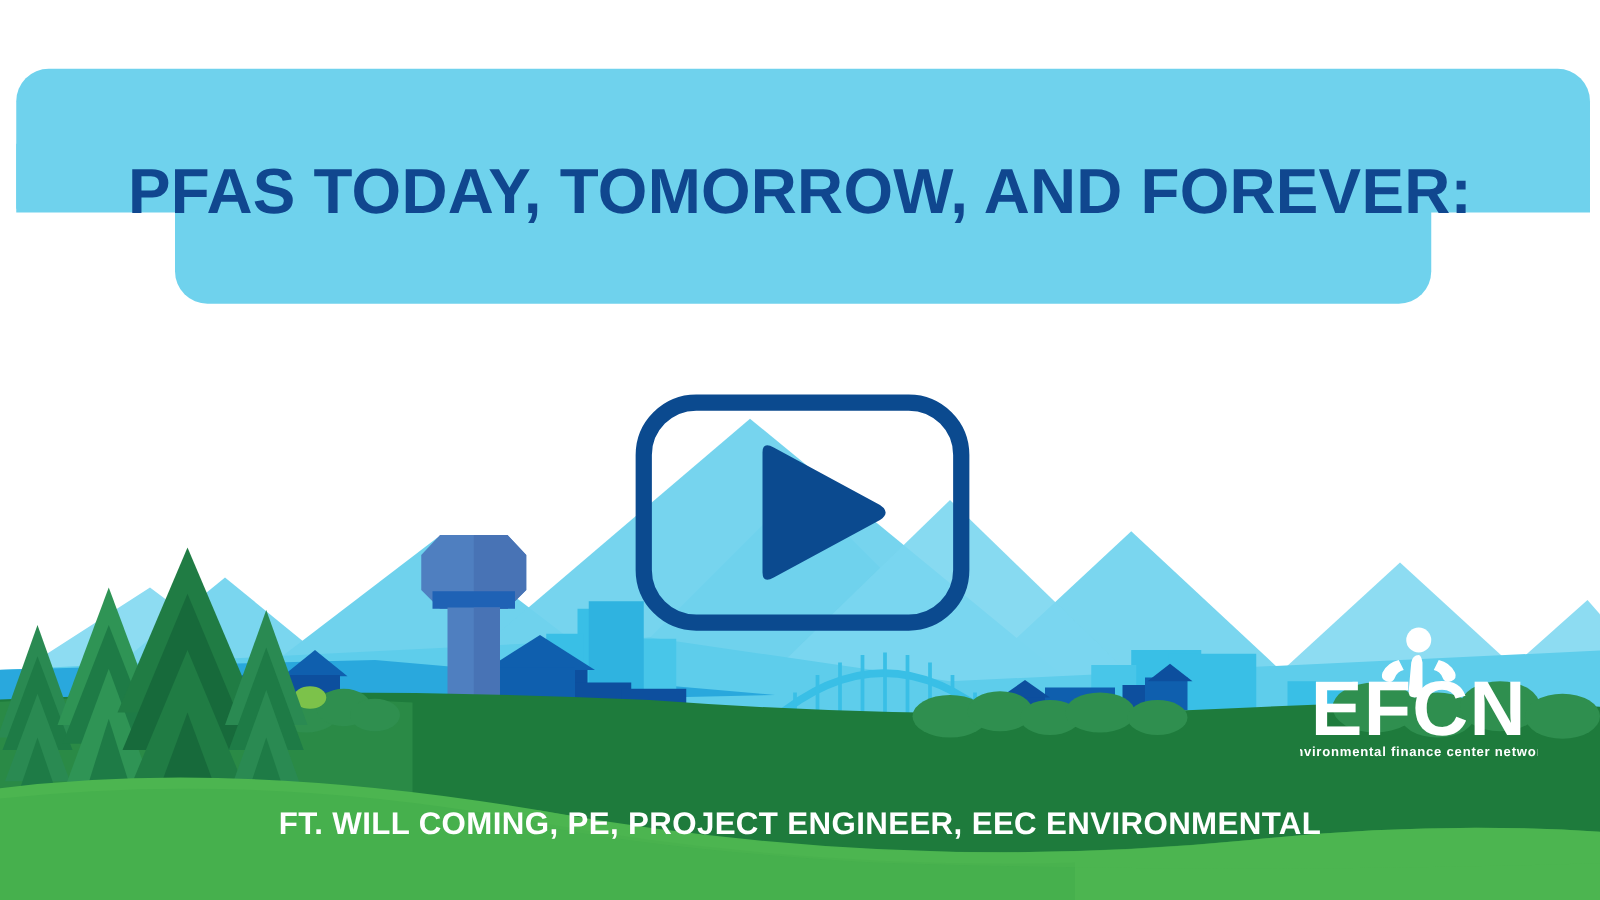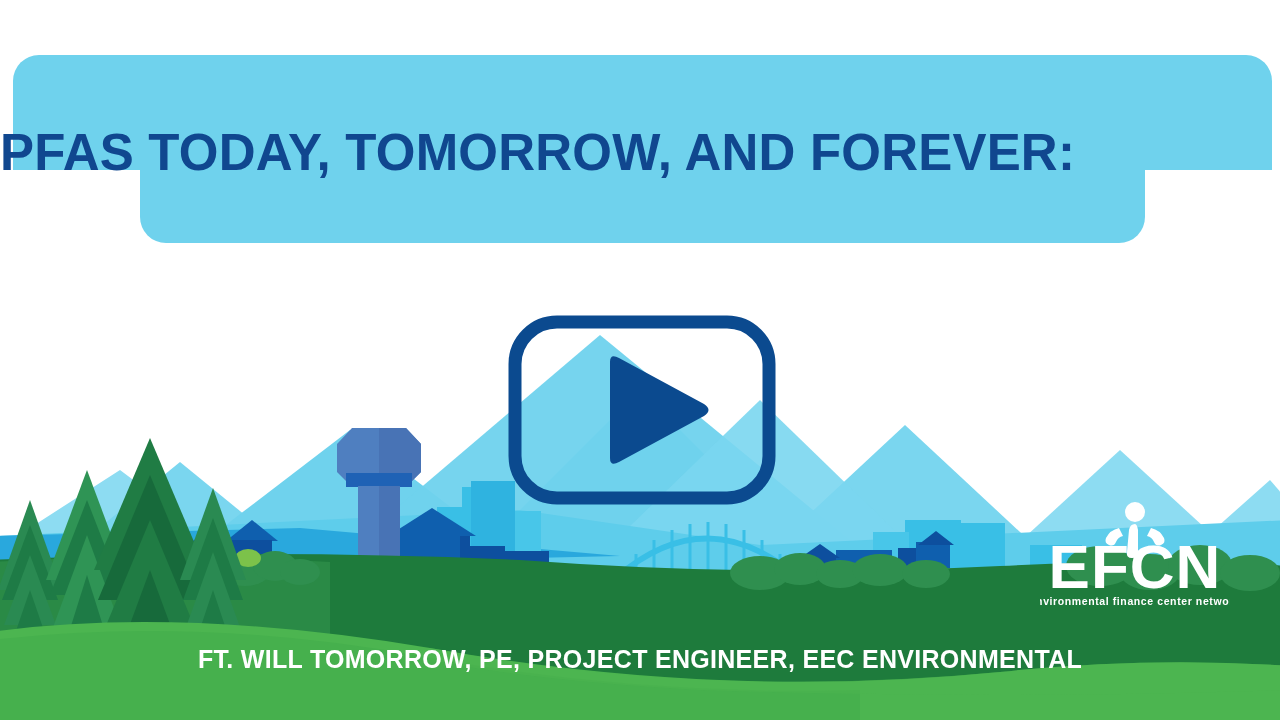--- a/index.html
+++ b/index.html
@@ -66,21 +66,21 @@
     border-radius: 0 0 26px 26px;
   }
   #title-text-wrap {
     position: absolute;
     left: 0;
     top: 0;
     width: 1280px;
     height: 195px;
     display: flex;
     flex-direction: column;
-    align-items: flex-start;
+    align-items: center;
     justify-content: center;
     gap: 2px;
   }
   .title-line {
     color: #10478f;
     font-family: "Liberation Sans", sans-serif;
     font-weight: bold;
     font-size: 51px;
     line-height: 1.12;
     letter-spacing: 0.2px;
@@ -310,15 +310,15 @@
       <path d="M111 30 q9 2 13 10 q2 5 -3 7 q-5 2 -7 -3 q-2 -5 -7 -6 Z"></path>
     </g>
 
     <g>
       <text x="95" y="90" text-anchor="middle" font-family="Liberation Sans, sans-serif" font-weight="bold" font-size="62" letter-spacing="1" fill="#ffffff">EFCN</text>
     </g>
 
     <text x="95" y="107" text-anchor="middle" font-family="Liberation Sans, sans-serif" font-weight="bold" font-size="10.5" letter-spacing="0.6" fill="#ffffff">environmental finance center network</text>
   </svg>
 
-  <div id="presenter-line">FT. WILL TOMORROW, PE, PROJECT ENGINEER, EEC ENVIRONMENTAL</div>
+  <div id="presenter-line">FT. WILL COMING, PE, PROJECT ENGINEER, EEC ENVIRONMENTAL</div>
 
 </div>
 
 </body></html>

